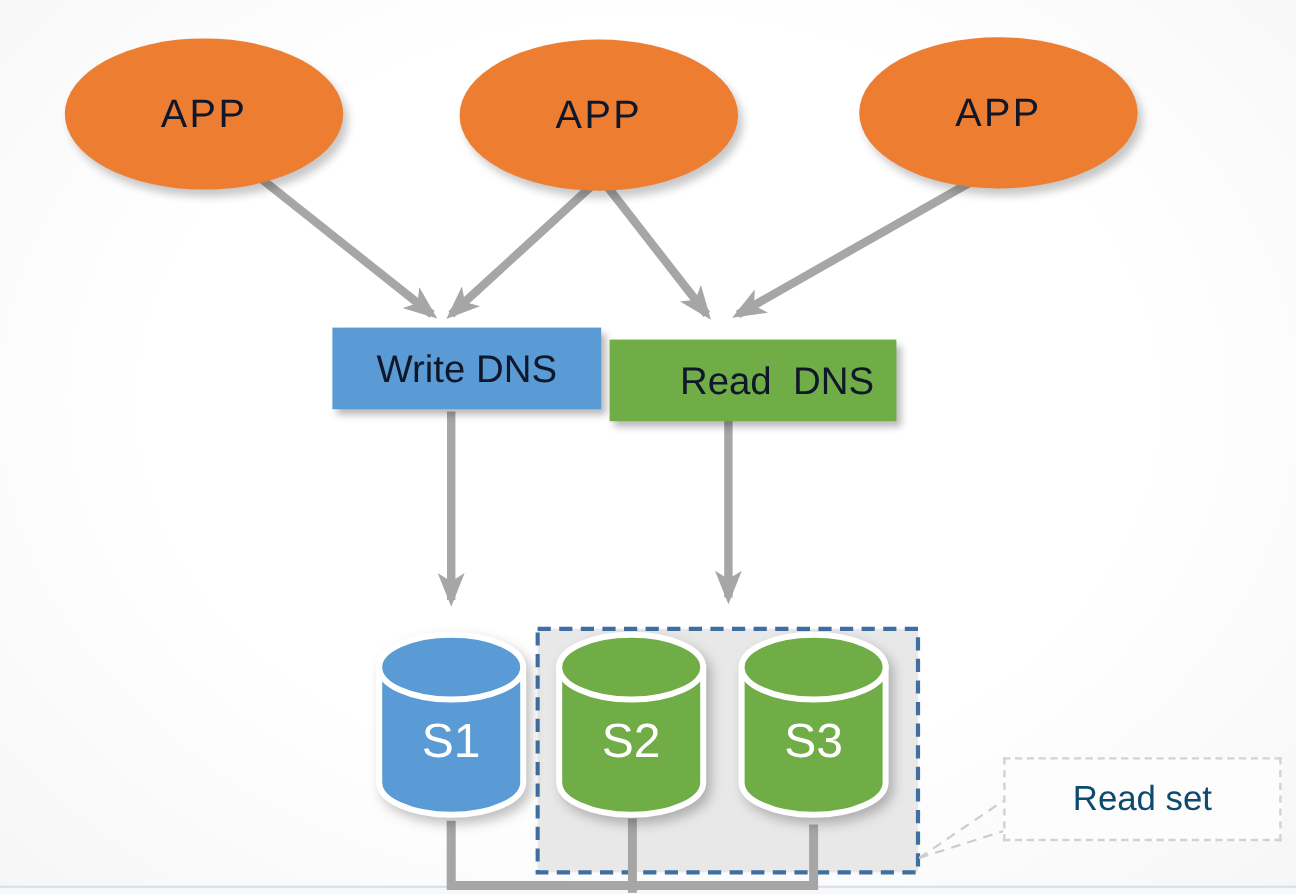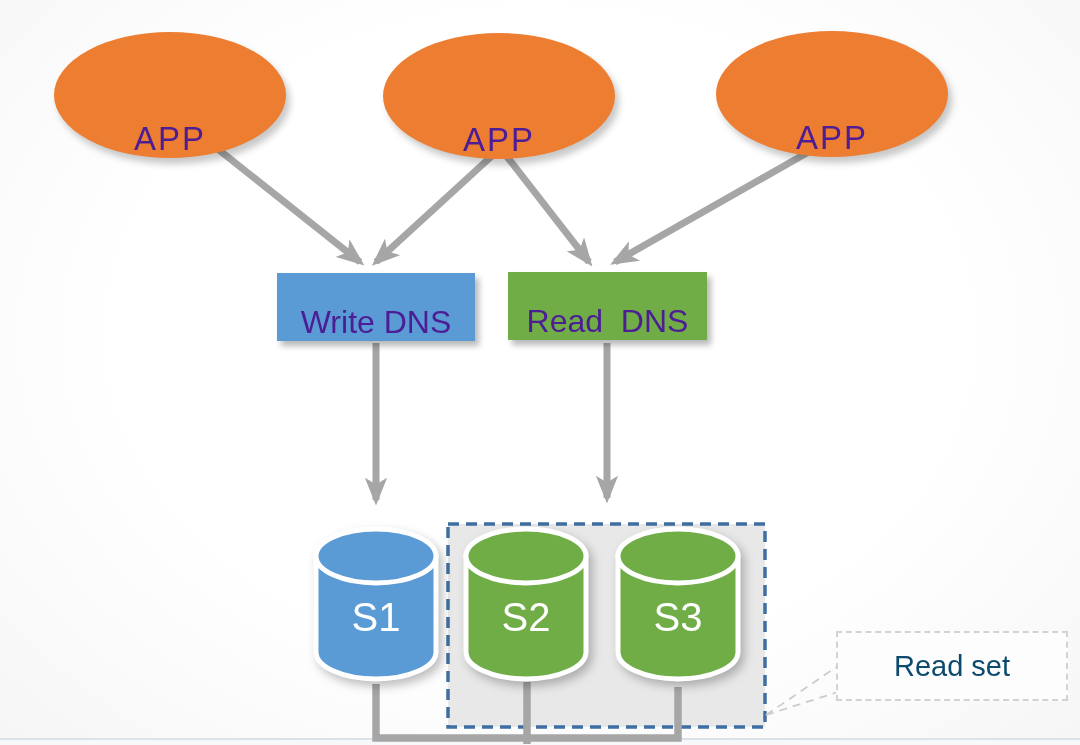--- a/index.html
+++ b/index.html
@@ -6,32 +6,32 @@
   #stage{
     position:relative;
     width:1080px;height:745px;
     overflow:hidden;
     background:radial-gradient(ellipse at 50% 45%, #ffffff 55%, #f6f6f6 100%);
     font-family:"Liberation Sans", sans-serif;
   }
   .abs{position:absolute;}
   
   .node{
-    display:flex;align-items:flex-end;justify-content:center;
-    color:#4c1d95;text-align:center;z-index:3;
+    display:flex;align-items:center;justify-content:center;
+    color:#0f172a;text-align:center;z-index:3;
   }
   .node-label{white-space:pre;}
   .ellipse{
     width:232px;height:126px;border-radius:50%;
     background:#ED7D31;
     box-shadow:4px 6px 7px rgba(0,0,0,0.22);
     font-size:33px;letter-spacing:2px;
   }
   .rectnode{
-    width:198px;height:68px;
+    width:224px;height:68px;
     box-shadow:4px 5px 6px rgba(0,0,0,0.28);
     font-size:32px;
   }
   .rect-blue{background:#5B9BD5;}
   .rect-green{background:#70AD47;}
   
   #region-layer{z-index:1;}
   #connector-layer{left:0;top:0;z-index:2;}
   .cylinder{z-index:3;filter:drop-shadow(4px 5px 5px rgba(0,0,0,0.25));}
   .cyl-text{
@@ -91,21 +91,21 @@
   <div class="abs node ellipse" style="left:383px;top:33px;">
     <span class="node-label">APP</span>
   </div>
   <div class="abs node ellipse" style="left:716px;top:31px;">
     <span class="node-label">APP</span>
   </div>
 
   <div class="abs node rectnode rect-blue" style="left:277px;top:273px;">
     <span class="node-label">Write DNS</span>
   </div>
-  <div class="abs node rectnode rect-green" style="left:508px;top:272px;width:199px;">
+  <div class="abs node rectnode rect-green" style="left:508px;top:283px;width:199px;padding-left:40px;">
     <span class="node-label">Read  DNS</span>
   </div>
 
   <svg class="abs cylinder" style="left:310px;top:524px;" width="132" height="160" viewBox="0 0 132 160">
     <path d="M6,32 L6,128 A60,27 0 0 0 126,128 L126,32 Z" fill="#5B9BD5" stroke="#ffffff" stroke-width="5"></path>
     <ellipse cx="66" cy="32" rx="60" ry="27" fill="#5B9BD5" stroke="#ffffff" stroke-width="5"></ellipse>
     <text class="cyl-text" x="66" y="107">S1</text>
   </svg>
   <svg class="abs cylinder" style="left:460px;top:524px;" width="132" height="160" viewBox="0 0 132 160">
     <path d="M6,32 L6,128 A60,27 0 0 0 126,128 L126,32 Z" fill="#70AD47" stroke="#ffffff" stroke-width="5"></path>

